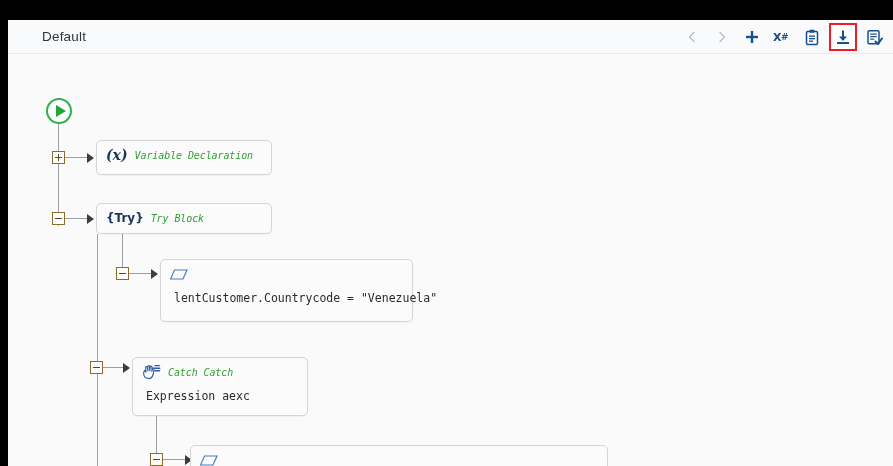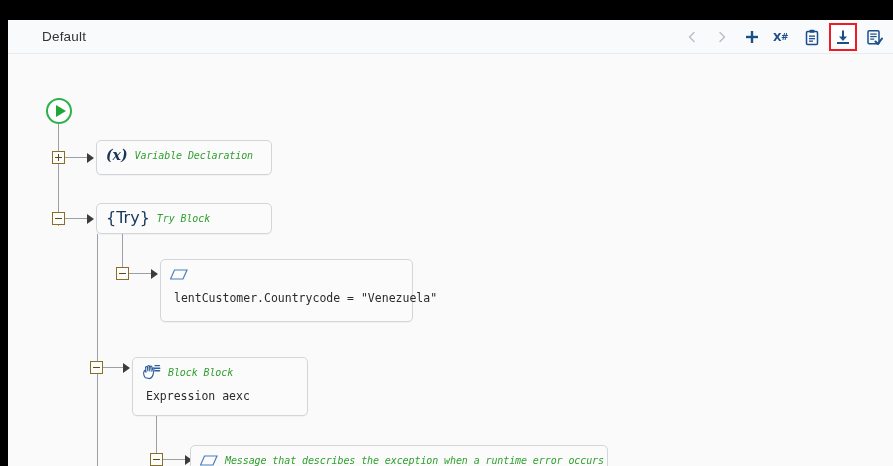--- a/index.html
+++ b/index.html
@@ -221,22 +221,22 @@
   .icon-varx {
     font-family: "DejaVu Serif", serif;
     font-weight: bold;
     font-style: italic;
     font-size: 14px;
     color: #17365d;
     line-height: 1;
   }
   .icon-try {
     font-family: "DejaVu Sans", sans-serif;
-    font-size: 16px;
-    font-weight: normal;
+    font-size: 12px;
+    font-weight: bold;
     color: #17365d;
     line-height: 1;
   }
   .icon-para svg, .icon-catch svg { display:block; }
 
   
   #node-vardecl { left: 88px; top: 86px;  width: 176px; height: 35px; }
   #node-try     { left: 88px; top: 149px; width: 176px; height: 31px; }
   #node-tryexpr { left: 152px; top: 205px; width: 253px; height: 63px; }
   #node-catch   { left: 124px; top: 303px; width: 176px; height: 59px; }
@@ -380,32 +380,31 @@
               <path d="M3.5,13.8 C1.6,11.6 1.3,8.4 2.6,6.4 L4.0,8.2 L3.6,3.4 C3.5,2.4 5.0,2.2 5.2,3.2
                        L5.9,7.0 L5.9,2.2 C5.9,1.2 7.4,1.2 7.5,2.2 L7.8,7.0 L8.3,2.8 C8.4,1.8 9.9,1.9 9.9,2.9
                        L9.9,7.4 L10.7,4.4 C10.9,3.5 12.3,3.8 12.1,4.8 L11.3,9.6 C11.0,12.0 9.6,13.8 8.0,14.6 Z" fill="#ffffff" stroke="#2f5f9e" stroke-width="1.1" stroke-linejoin="round"></path>
               <g stroke="#2f5f9e" stroke-width="1.4" stroke-linecap="round">
                 <line x1="13.0" y1="1.6" x2="17.4" y2="1.6"></line>
                 <line x1="12.6" y1="4.2" x2="17.8" y2="4.2"></line>
                 <line x1="12.9" y1="6.8" x2="17.6" y2="6.8"></line>
               </g>
             </svg>
           </span>
-          <span class="node-title">Block Block</span>
+          <span class="node-title">Catch Catch</span>
         </div>
         <div class="node-body">Expression aexc</div>
       </div>
 
       <div class="node" id="node-msg">
         <div class="node-head">
           <span class="icon-para">
             <svg width="18" height="11" viewBox="0 0 18 11" aria-hidden="true">
               <polygon points="4.5,1 17,1 13,10 0.5,10" fill="none" stroke="#4a7ebb" stroke-width="1.2"></polygon>
             </svg>
           </span>
-          <span class="node-title">Message that describes the exception when a runtime error occurs</span>
         </div>
         <div class="node-body">lstrMessage = aexc.Message</div>
       </div>
 
     </div>
   </div>
 </div>
 
 </body></html>

